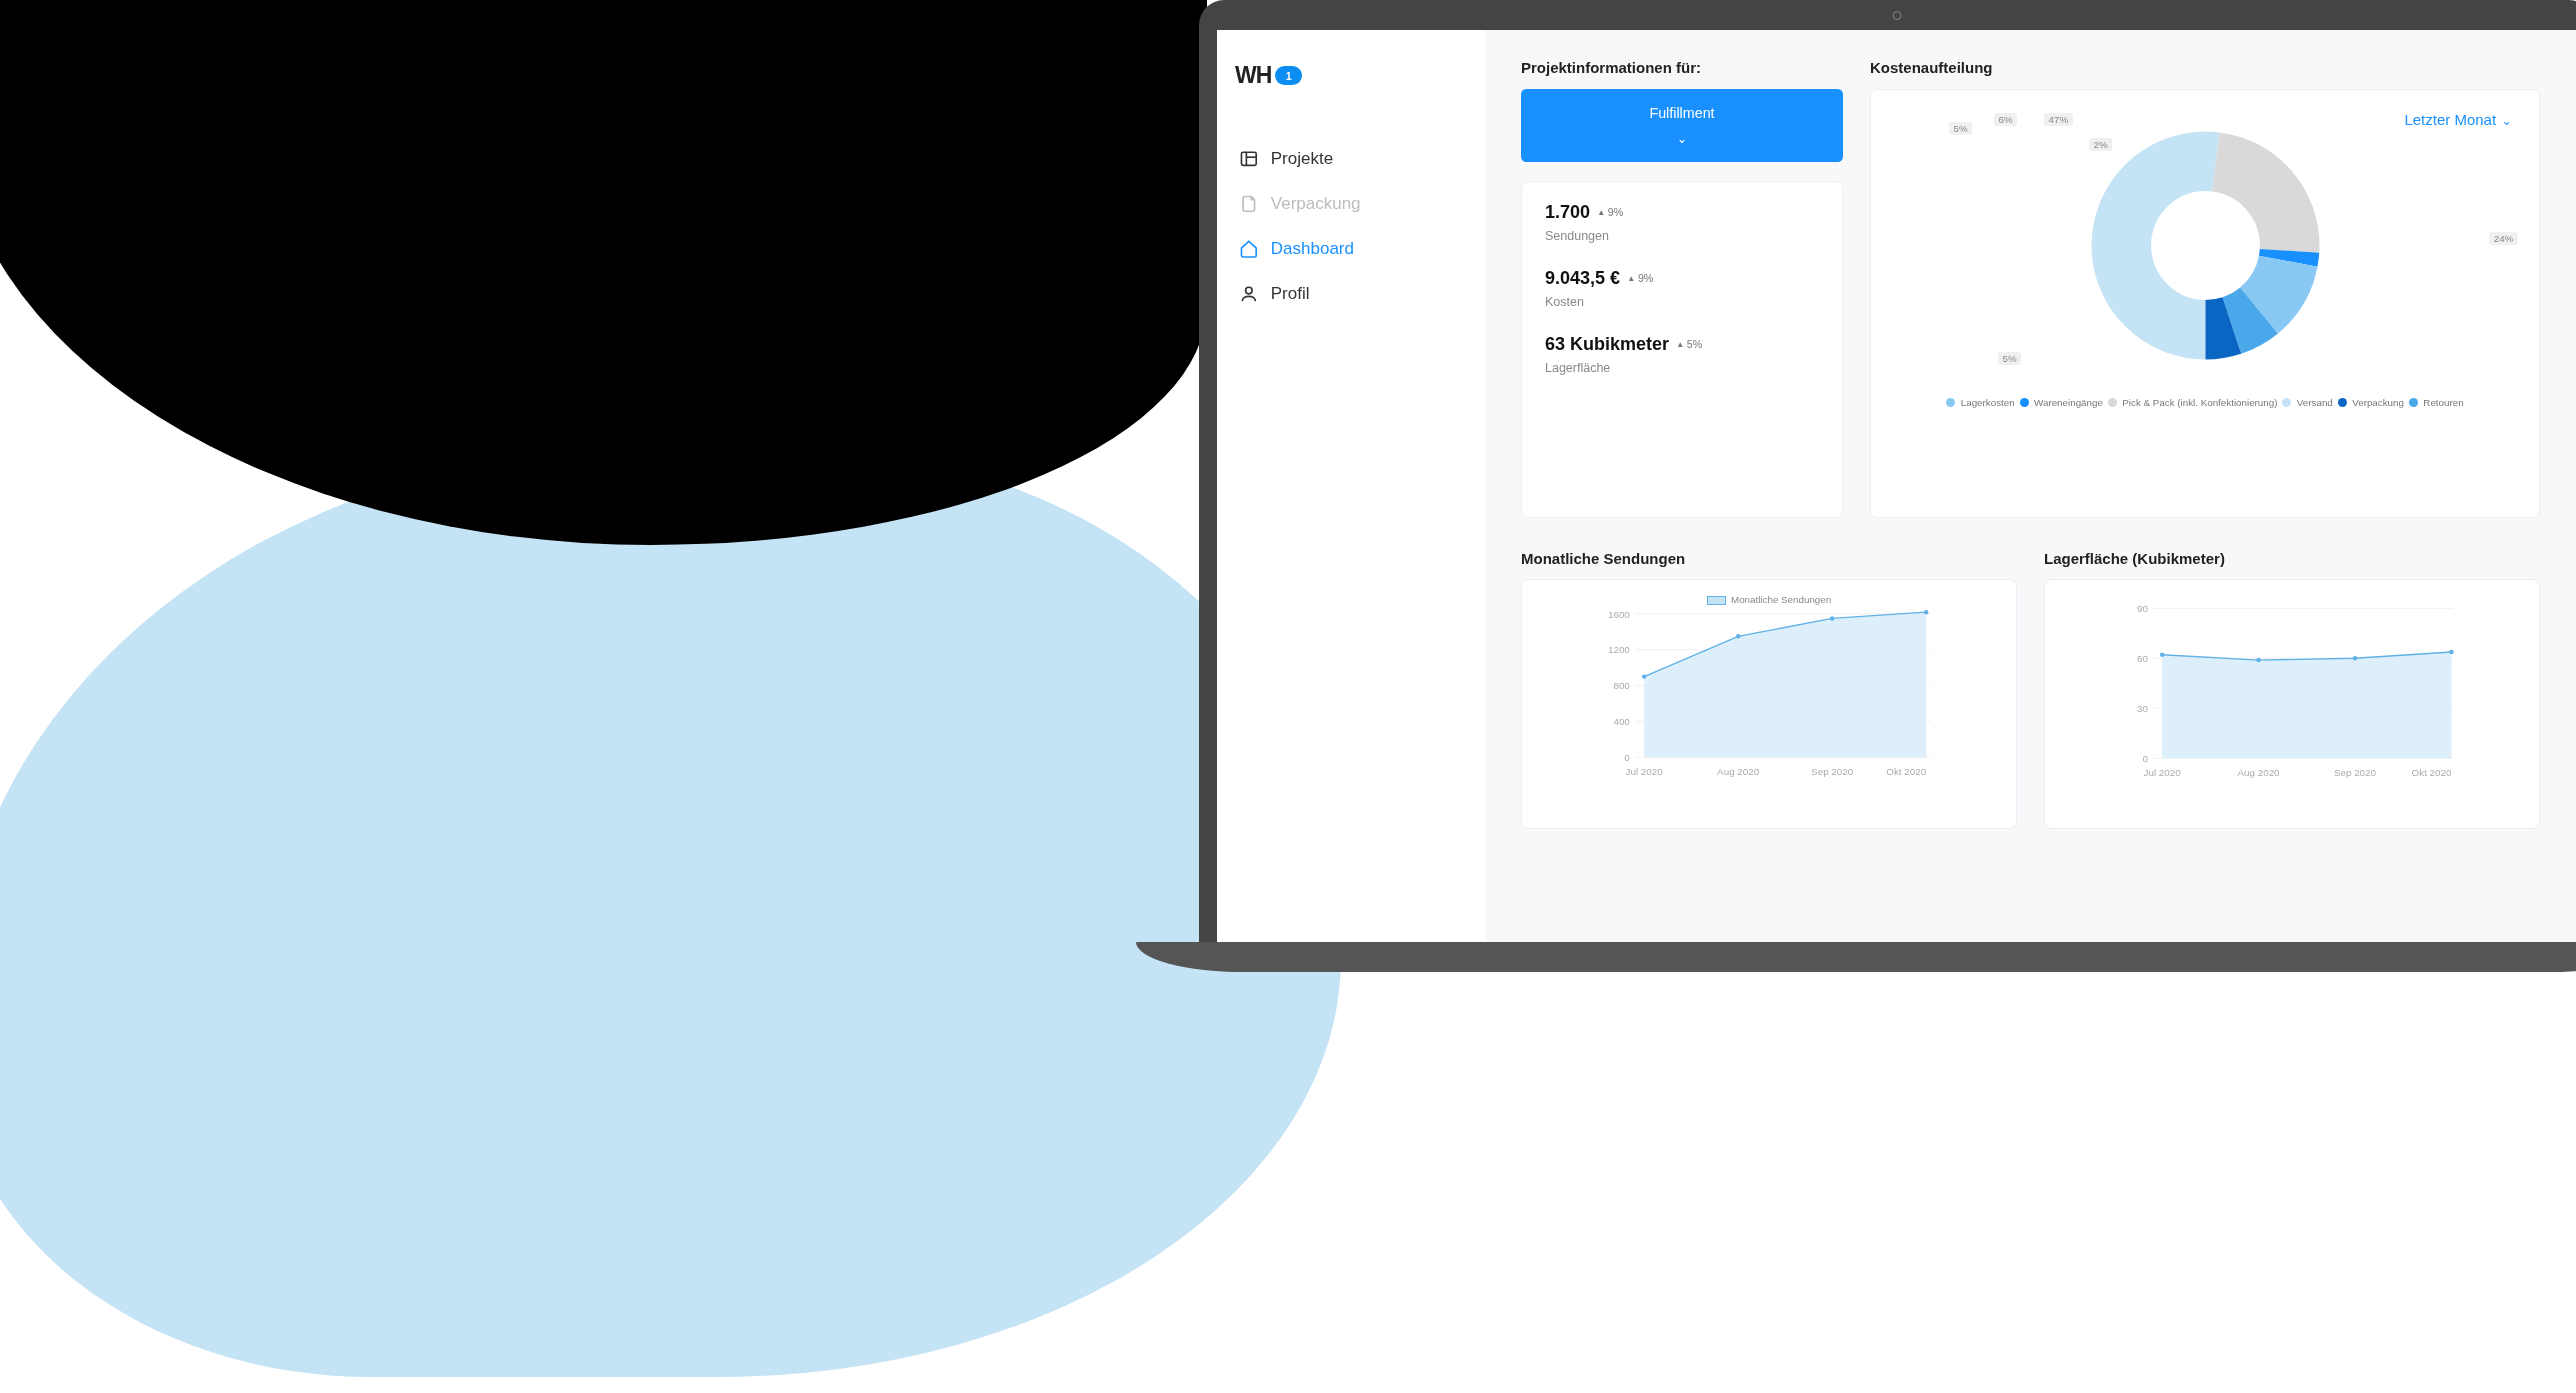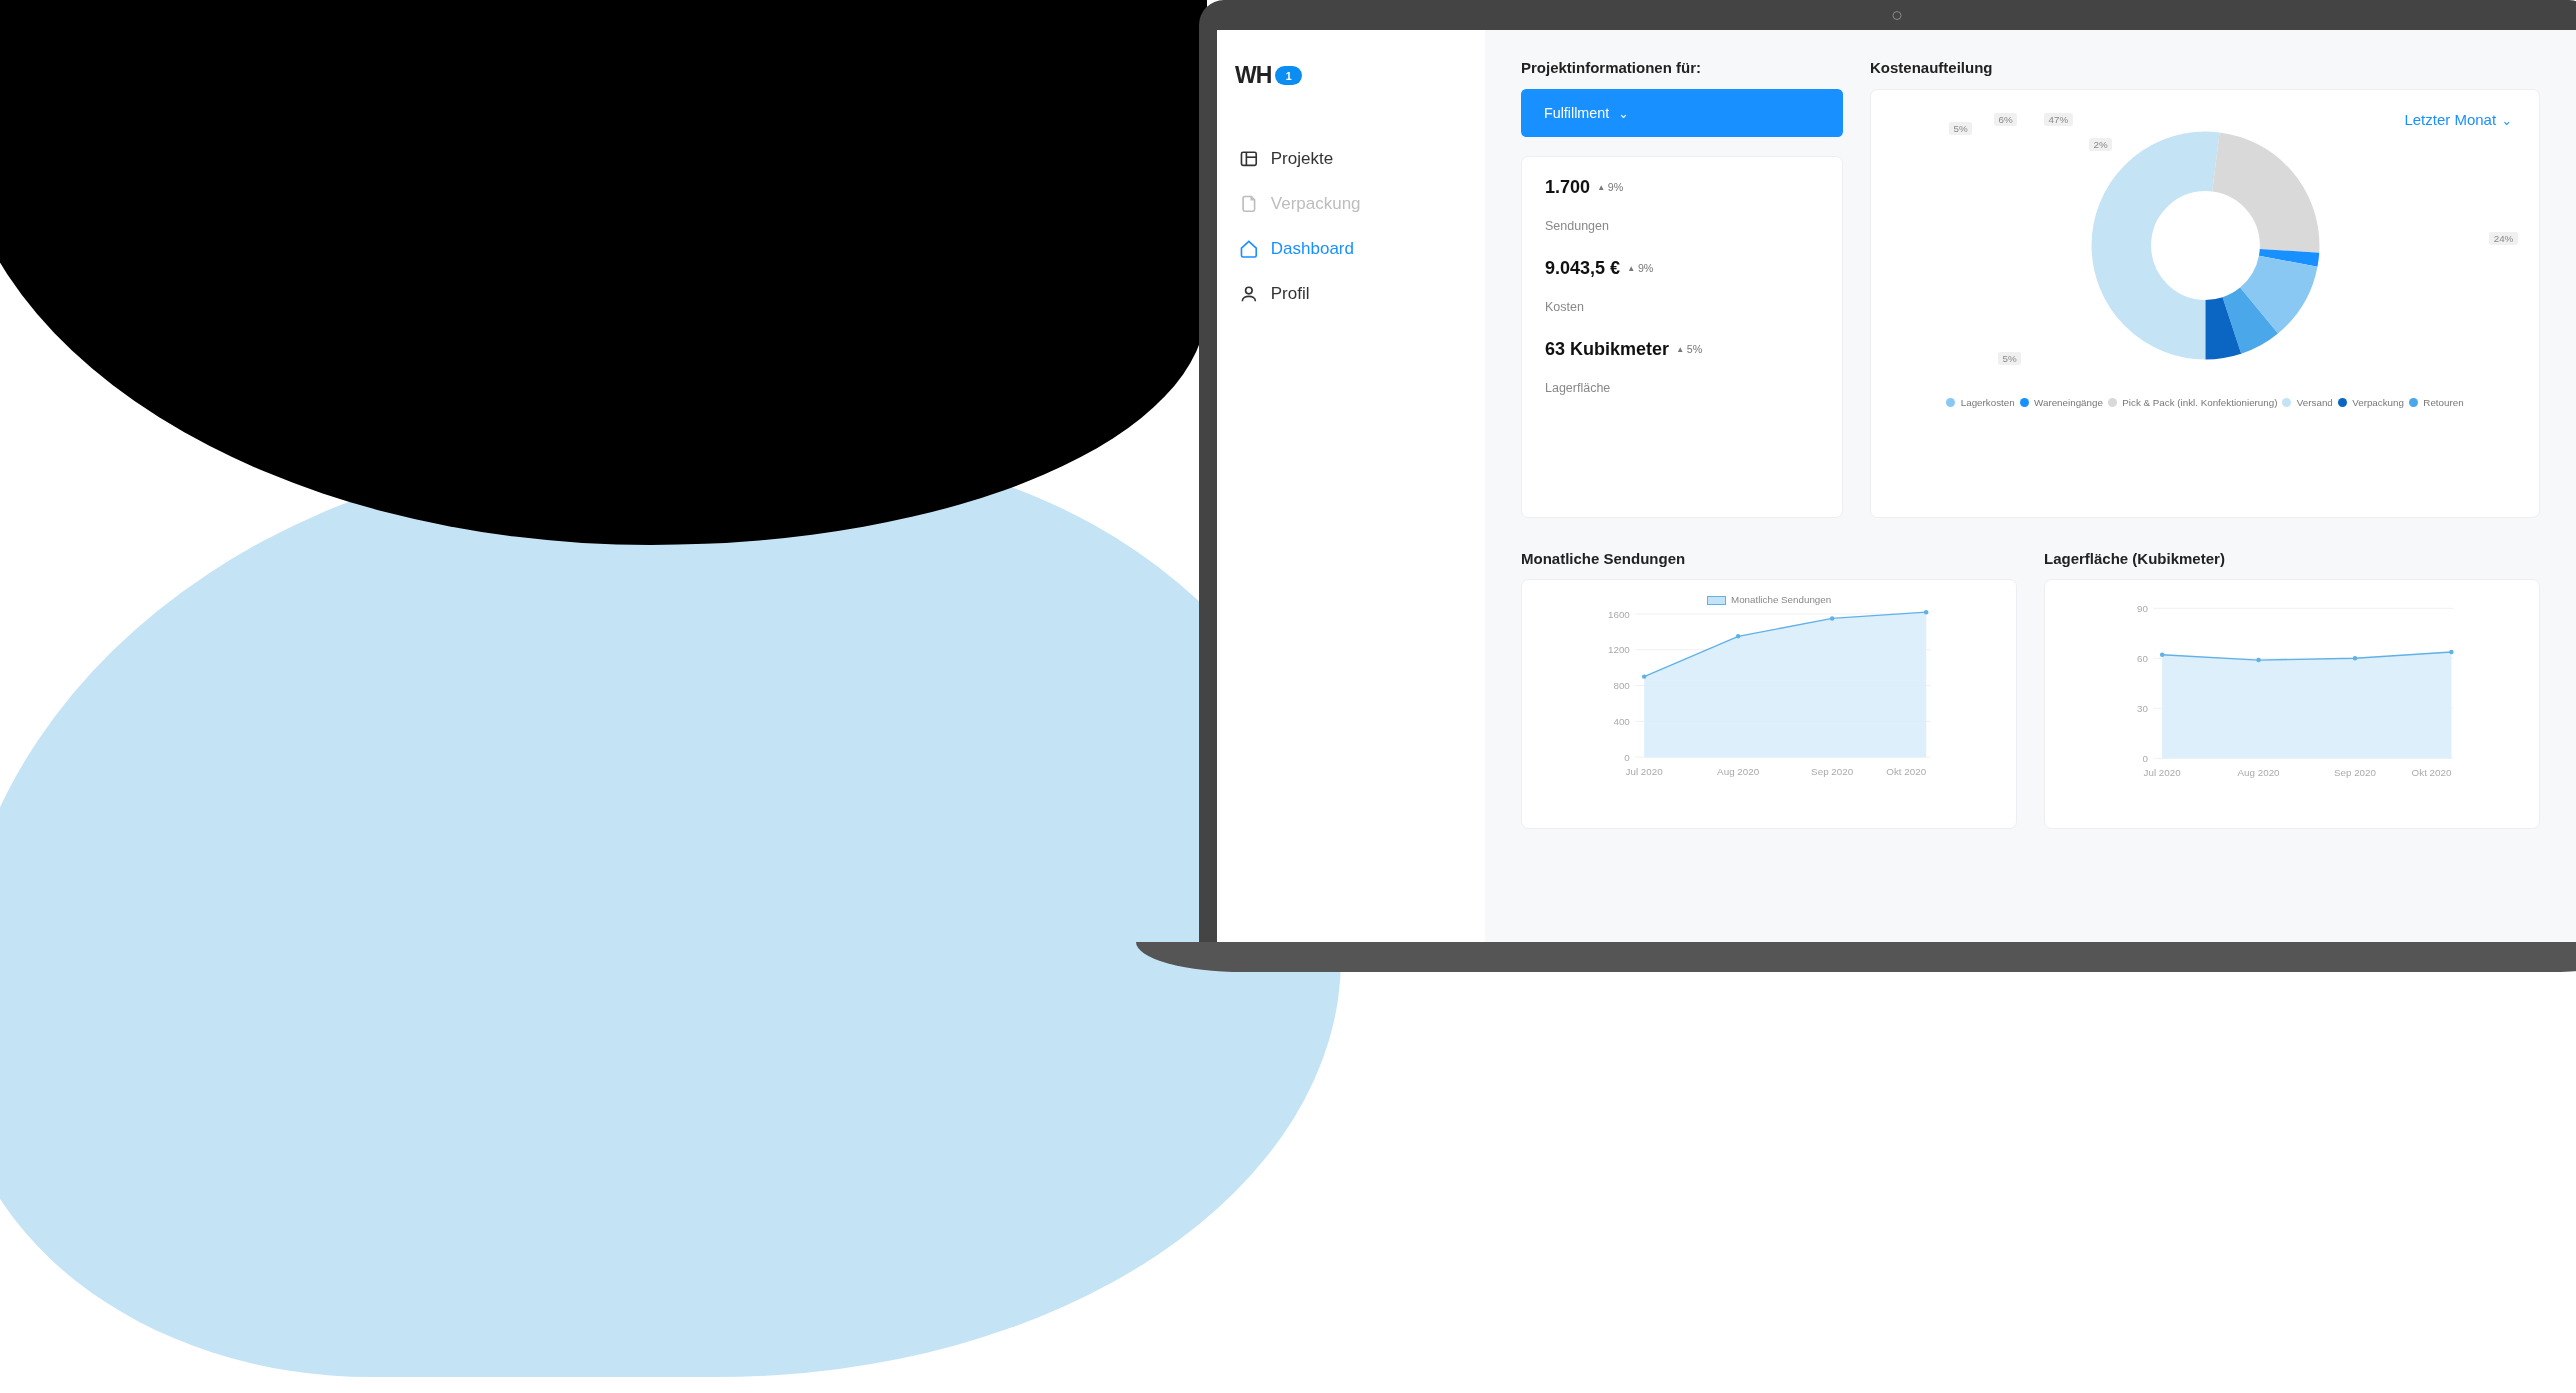--- a/index.html
+++ b/index.html
@@ -105,28 +105,29 @@
   padding: 19.7px 23px;
 }
 .proj-dropdown {
   background: #1890ff; color: #fff;
   border-radius: 5.4px;
   padding: 16px 23px;
   font-size: 14.3px; font-weight: 500;
   display: flex; align-items: center; gap: 9px;
   cursor: pointer;
   margin-bottom: 19.7px;
+  flex-direction: column;
 }
 .proj-col { width: 322px; }
 .stat { margin-bottom: 25px; }
 .stat:last-child { margin-bottom: 0; }
 .stat-val { font-size: 18px; font-weight: 600; color: #111; display: inline-flex; align-items: center; gap: 7.2px;}
 .stat-delta { font-size: 10.7px; color: #777; font-weight: 400; display: inline-flex; align-items: center; gap: 2.7px;}
 .stat-delta::before { content: "▲"; font-size: 8px; }
-.stat-label { font-size: 12.5px; color: #888; margin-top: 21px; }
+.stat-label { font-size: 12.5px; color: #888; margin-top: 6px; }
 
 .cost-col { flex: 1; }
 .cost-card { position: relative; min-height: 429px; }
 .period-dd {
   position: absolute; top: 21.5px; right: 27px;
   color: #1890ff; font-size: 15px; font-weight: 500;
   display: flex; align-items: center; gap: 5.4px; cursor: pointer;
 }
 
 

